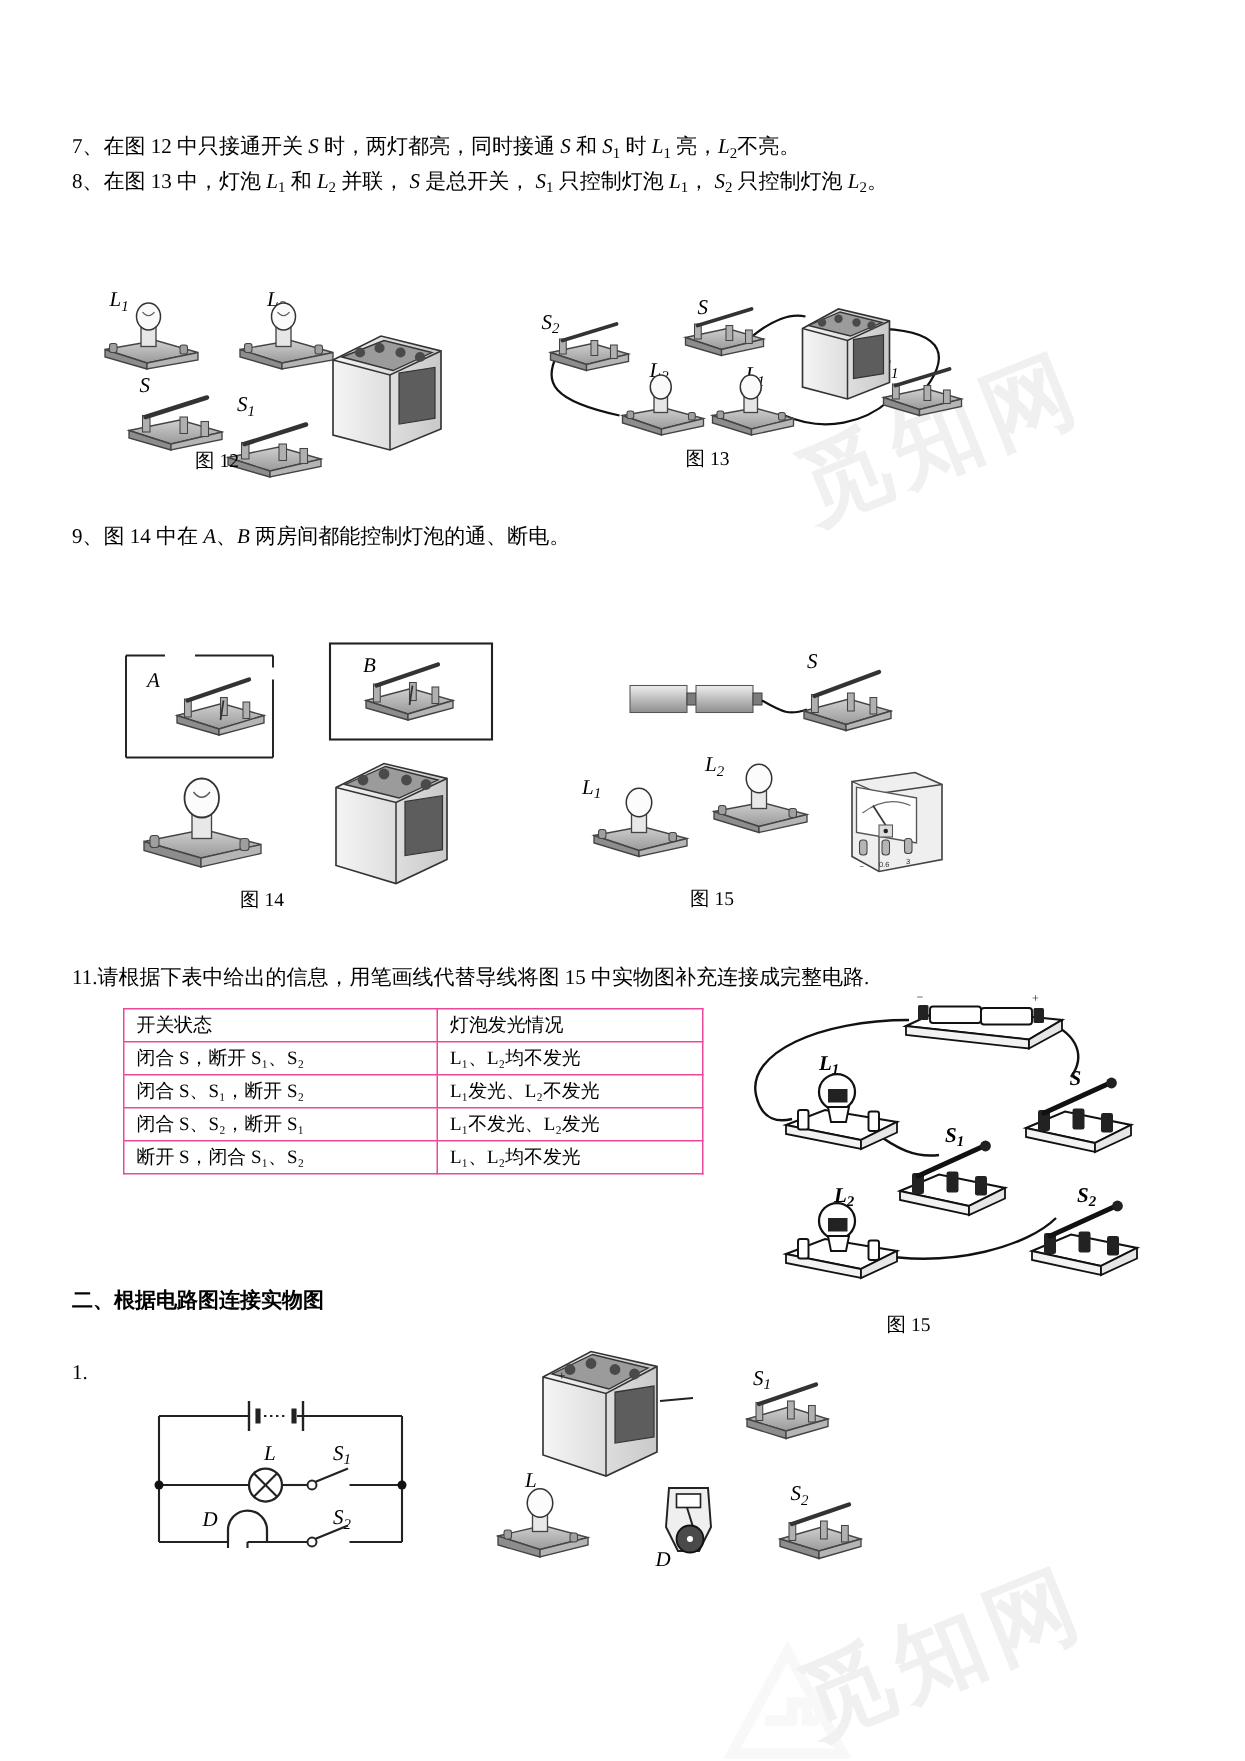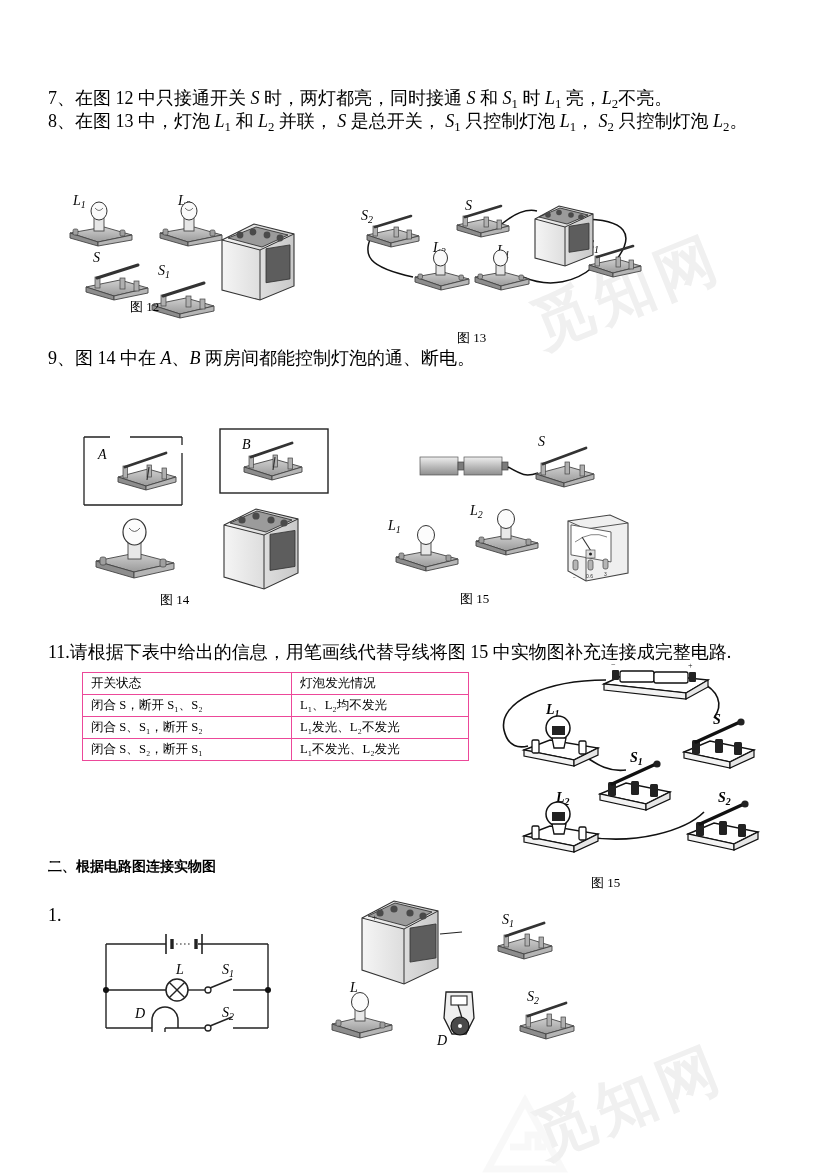--- a/index.html
+++ b/index.html
@@ -16,21 +16,21 @@
   
   .wm{position:absolute;color:#f0f0f0;font-weight:bold;pointer-events:none;user-select:none;}
   .wm-text{font-size:60px;letter-spacing:6px;font-family:"Liberation Sans",sans-serif;
            transform:rotate(-22deg);white-space:nowrap;}
   .wm1{left:528px;top:252px;}
   .wm2{left:530px;top:1062px;font-size:52px;}
   .wm-mark{position:absolute;left:430px;top:1095px;width:190px;height:80px;
            opacity:.5;pointer-events:none;}
 
   
-  .qline{position:absolute;font-size:18px;line-height:19px;white-space:nowrap;}
+  .qline{position:absolute;font-size:14px;line-height:19px;white-space:nowrap;}
   .it{font-style:italic;font-family:"Liberation Serif",serif;}
   sub{font-size:71%;line-height:0;vertical-align:baseline;position:relative;top:.28em;}
   .num{font-family:"Liberation Serif",serif;}
   .hd{position:absolute;font-size:14px;font-weight:bold;
       font-family:"Liberation Sans","DejaVu Sans",sans-serif;}
 
   
   .cap{position:absolute;font-size:13px;white-space:nowrap;}
 
   
@@ -215,21 +215,21 @@
       <g transform="translate(240,62)">
         <path d="M4 18 L32 12 L56 19 L28 26 Z" fill="url(#gBase)" stroke="#444" stroke-width=".9"></path>
         <path d="M4 18 L4 23 L28 30 L28 26 Z" fill="#8d8d8d" stroke="#444" stroke-width=".9"></path>
         <path d="M28 26 L28 30 L56 24 L56 19 Z" fill="#b5b5b5" stroke="#444" stroke-width=".9"></path>
         <rect x="10" y="9" width="4.5" height="10" fill="#b0b0b0" stroke="#444" stroke-width=".7"></rect>
         <rect x="31" y="10" width="4.5" height="10" fill="#b0b0b0" stroke="#444" stroke-width=".7"></rect>
         <rect x="44" y="13" width="4.5" height="9" fill="#b0b0b0" stroke="#444" stroke-width=".7"></rect>
         <line x1="12" y1="10" x2="48" y2="-1" stroke="#333" stroke-width="2.6" stroke-linecap="round"></line>
       </g>
     </svg>
-    <div class="cap" style="left:112px;top:112px;margin-top:32px;">图  13</div>
+    <div class="cap" style="left:112px;top:112px;">图  13</div>
   </div>
 
   <div class="qline" style="left:48px;top:349px;">
     <span class="num">9、</span><span>图 14 中在 </span><span class="it">A</span><span>、</span><span class="it">B</span><span> 两房间都能控制灯泡的通、断电。</span>
   </div>
 
 
   <div class="fig" style="left:72px;top:425px;width:270px;height:190px;">
     <div class="lbl" style="left:26px;top:22px;"><span>A</span></div>
     <div class="lbl" style="left:170px;top:12px;"><span>B</span></div>
@@ -377,20 +377,24 @@
         <td class="c2">L₁、L₂均不发光</td>
       </tr>
       <tr>
         <td class="c1">闭合 S、S₁，断开 S₂</td>
         <td class="c2">L₁发光、L₂不发光</td>
       </tr>
       <tr>
         <td class="c1">闭合 S、S₂，断开 S₁</td>
         <td class="c2">L₁不发光、L₂发光</td>
       </tr>
+      <tr>
+        <td class="c1">断开 S，闭合 S₁、S₂</td>
+        <td class="c2">L₁、L₂均不发光</td>
+      </tr>
     </tbody>
   </table>
 
   <div class="fig" style="left:486px;top:662px;width:330px;height:230px;">
     <div class="lbl" style="left:60px;top:40px;font-weight:bold;"><span>L</span><sub>1</sub></div>
     <div class="lbl" style="left:70px;top:128px;font-weight:bold;"><span>L</span><sub>2</sub></div>
     <div class="lbl" style="left:227px;top:50px;font-weight:bold;"><span>S</span></div>
     <div class="lbl" style="left:144px;top:88px;font-weight:bold;"><span>S</span><sub>1</sub></div>
     <div class="lbl" style="left:232px;top:128px;font-weight:bold;"><span>S</span><sub>2</sub></div>
 

